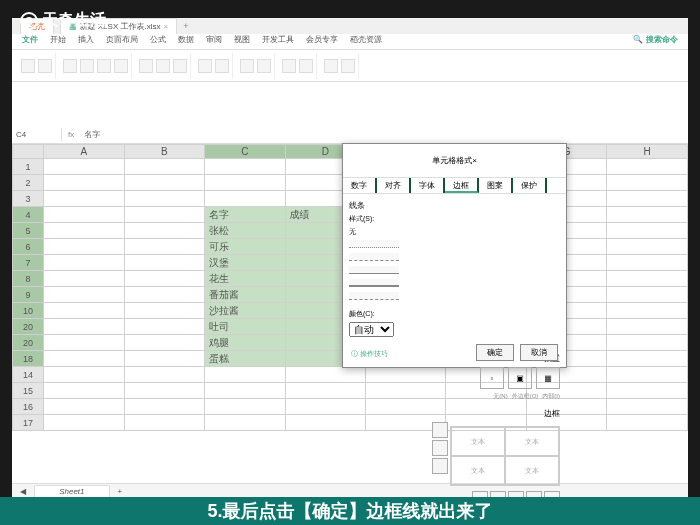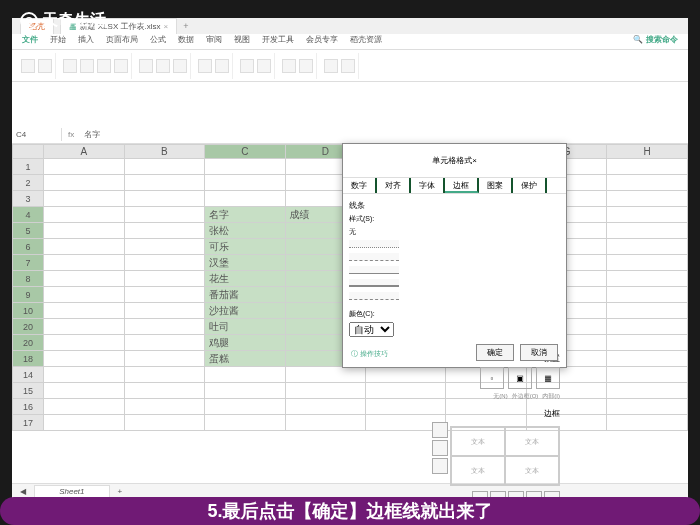--- a/index.html
+++ b/index.html
@@ -46,21 +46,21 @@
 .dialog .ls.thick{border-bottom-width:2px;}
 .dialog .preset{display:flex;gap:4px;justify-content:center;}
 .dialog .pbox{width:24px;height:22px;border:1px solid #aaa;display:flex;align-items:center;justify-content:center;}
 .dialog .preview{width:110px;height:60px;border:1px solid #ccc;margin-top:4px;position:relative;display:grid;grid-template:1fr 1fr/1fr 1fr;}
 .dialog .preview div{border:1px solid #ccc;display:flex;align-items:center;justify-content:center;font-size:7px;color:#aaa;}
 .dialog .bordbtn{width:16px;height:16px;border:1px solid #aaa;background:#f5f5f5;}
 .dialog .footer{position:absolute;bottom:6px;right:8px;display:flex;gap:6px;}
 .dialog .btn{padding:2px 10px;border:1px solid #888;background:#f5f5f5;font-size:8px;}
 .dialog .hint{font-size:7px;color:#888;padding:4px 8px;}
 .dialog select{font-size:10px;width:45px;}
-.caption{position:absolute;bottom:0;left:0;right:0;height:28px;background:#701a75;color:#fff;font-size:18px;font-weight:bold;display:flex;align-items:center;justify-content:center;z-index:200;border-radius:14px;}
+.caption{position:absolute;bottom:0;left:0;right:0;height:28px;background:#0f766e;color:#fff;font-size:18px;font-weight:bold;display:flex;align-items:center;justify-content:center;z-index:200;}
 </style>
 </head>
 <body>
 
 <div class="watermark">
   <span class="q">Q</span>
   <span>天奇生活</span>
 </div>
 
 <div class="monitor">

